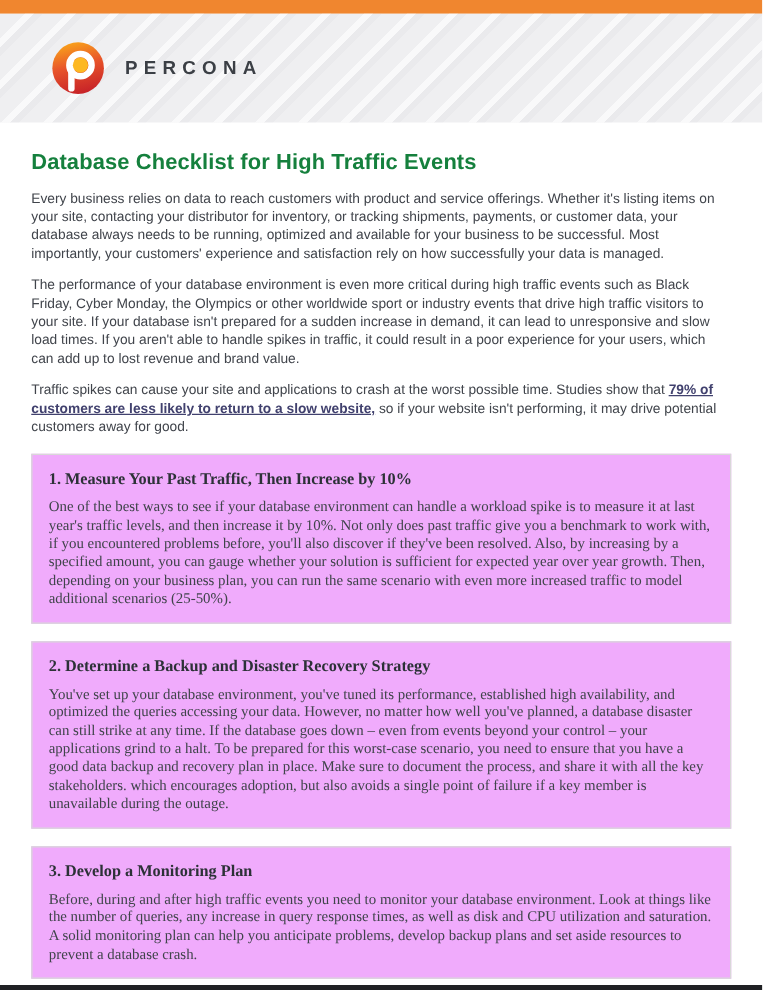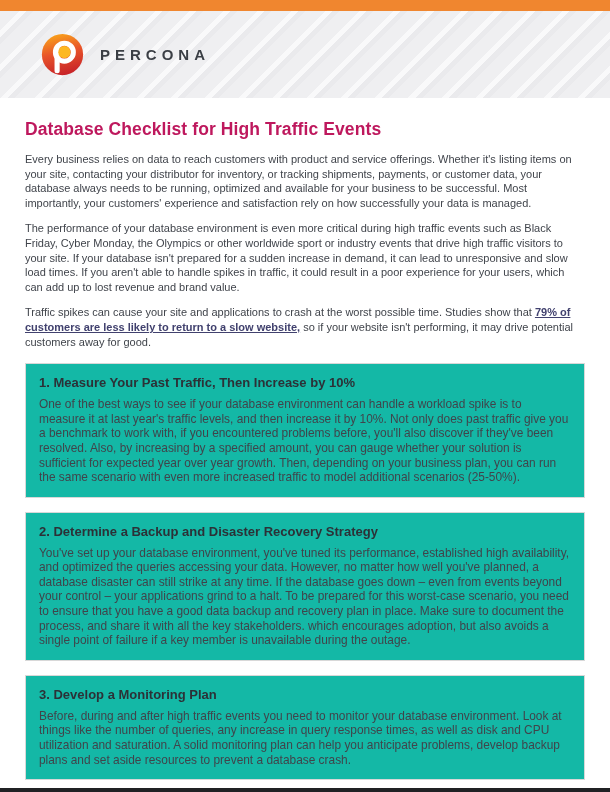--- a/index.html
+++ b/index.html
@@ -51,41 +51,42 @@
     color: #3B3F45;
   }
   .content {
     box-sizing: border-box;
     padding: 21px 25px 0 25px;
   }
   .page-title {
     margin: 0 0 12px 0;
     font-size: 17.5px;
     font-weight: bold;
-    color: #be185d;
+    color: #15803d;
     letter-spacing: 0.1px;
   }
   .body-par {
     margin: 0 0 11px 0;
     font-size: 11px;
     line-height: 14.6px;
     color: #40444B;
   }
   .body-par a {
     color: #41416E;
     text-decoration: underline;
     font-weight: bold;
     text-align: right;
   }
   .checklist-box {
     box-sizing: border-box;
-    background: #14b8a6;
+    background: #f0abfc;
     border: 1px solid #D8D8D8;
     padding: 11px 13px 12px 13px;
     margin: 14px 0 0 0;
+    font-family: Liberation Serif, serif;
   }
   .checklist-heading {
     margin: 0 0 7px 0;
     font-size: 13px;
     font-weight: bold;
     color: #2C3137;
   }
   .checklist-body {
     margin: 0;
     font-size: 11.9px;

